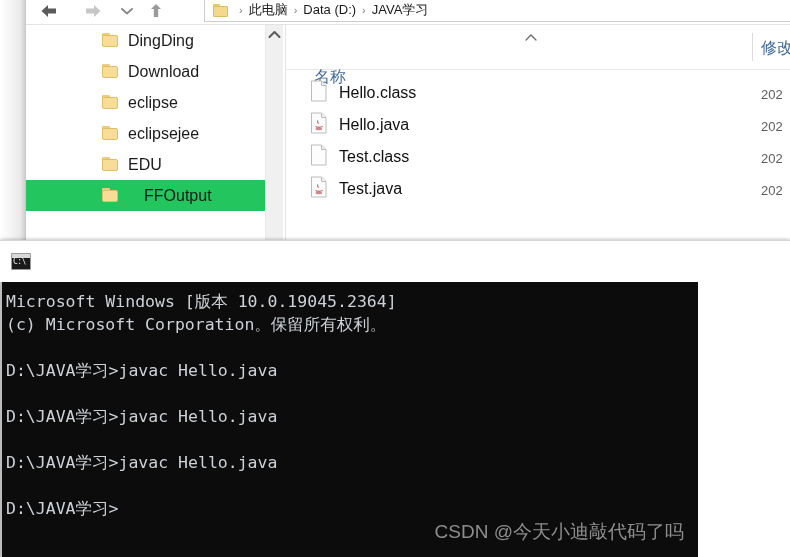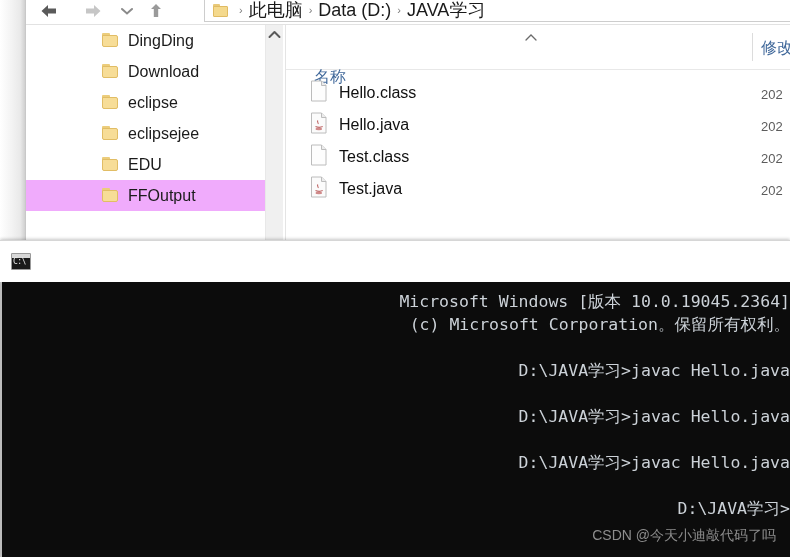--- a/index.html
+++ b/index.html
@@ -83,21 +83,21 @@
   }
   .bc-folder .body {
     position: absolute; left: 0; top: 2px;
     width: 15px; height: 11px;
     background: #f4d98d;
     border: 1px solid #e0bb63;
     box-sizing: border-box;
     border-radius: 0 1px 1px 1px;
   }
   .bc-seg {
-    font-size: 18px;
+    font-size: 13px;
     color: #1a1a1a;
     white-space: nowrap;
     line-height: 20px;
     font-family: "Liberation Sans", sans-serif;
   }
   .bc-sep {
     font-size: 11px;
     color: #7a7a7a;
     padding: 0 6px;
     line-height: 20px;
@@ -120,21 +120,21 @@
     overflow: hidden;
   }
   .tree-item {
     position: relative;
     height: 31px;
     display: flex;
     align-items: center;
     padding-left: 76px;
     box-sizing: border-box;
   }
-  .tree-item.sel { background: #f0abfc; }
+  .tree-item.sel { background: #22c55e; gap: 16px; }
   .tree-folder {
     width: 17px; height: 15px;
     position: relative;
     flex: none;
     margin-right: 9px;
   }
   .tree-folder .tab {
     position: absolute; left: 0; top: 0;
     width: 8px; height: 3px;
     background: #eccd7c; border-radius: 1px 1px 0 0;
@@ -285,42 +285,41 @@
     line-height: 10px;
   }
   .console-title-text {
     font-size: 16px;
     color: #7b7b7b;
     white-space: nowrap;
     font-family: "Liberation Sans", sans-serif;
   }
   .console-body {
     position: relative;
-    width: 790px;
+    width: 698px;
     height: 275px;
     background: #0c0c0c;
     border-left: 2px solid #bcbcbc;
     box-sizing: border-box;
     overflow: hidden;
     padding: 8px 0 0 4px;
-    text-align: right;
   }
   .cline {
     font-family: "DejaVu Sans Mono", monospace;
     font-size: 16.5px;
     line-height: 23px;
     color: #ccd2d8;
     white-space: pre;
     letter-spacing: 0px;
   }
   .cline.blank { color: transparent; }
   .watermark {
     position: absolute;
     right: 14px; bottom: 12px;
-    font-size: 14px;
+    font-size: 19px;
     color: #8d8d8d;
     white-space: nowrap;
     font-family: "Liberation Sans", sans-serif;
   }
 </style>
 </head>
 <body>
 
 <div id="root">
 

